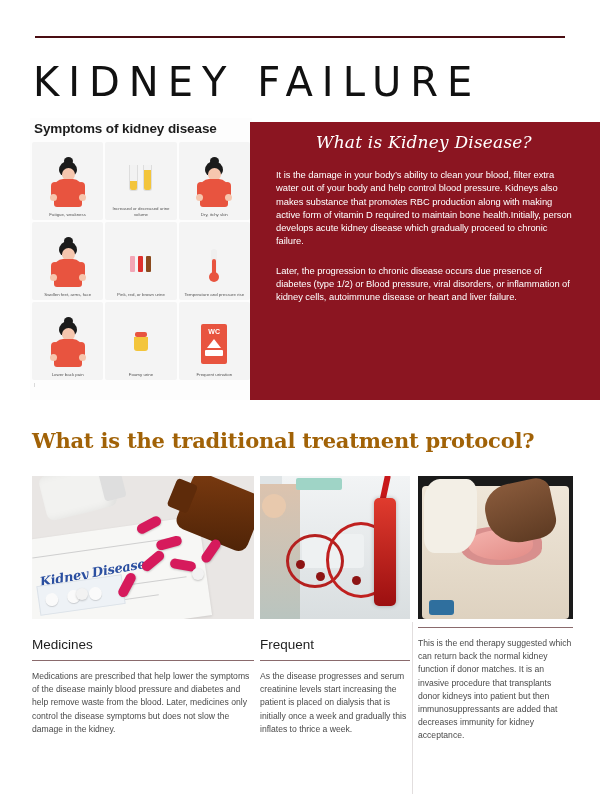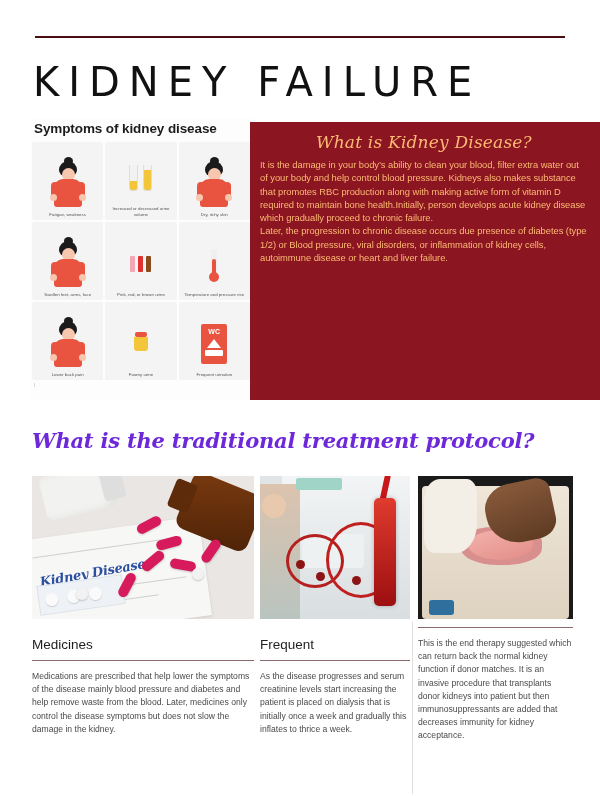--- a/index.html
+++ b/index.html
@@ -171,48 +171,47 @@
   .sym-footmark {
     font-size: 4px; color: #999; padding-left: 4px; padding-top: 2px;
   }
 
   
   .red-panel {
     position: absolute;
     left: 250px; top: 122px;
     width: 350px; height: 278px;
     background: #8b1521;
-    color: #fdba74;
+    color: #ffffff;
     padding: 8px 12px 10px 10px;
   }
   .red-title {
     font-family: "DejaVu Serif", serif;
     font-style: italic;
     font-size: 17px;
     font-weight: normal;
     text-align: center;
     margin: 2px 0 6px 0;
     letter-spacing: 0.2px;
   }
   .red-body {
     font-size: 9.4px;
     line-height: 13.3px;
     letter-spacing: -0.05px;
   }
-  .red-body p { margin: 0; }
+  .red-body p { margin: 16px; }
 
   
   .protocol-heading {
     position: absolute;
     left: 32px; top: 428px;
     font-family: "DejaVu Serif", serif;
-    font-style: italic;
     font-weight: bold;
     font-size: 21px;
-    color: #6d28d9;
+    color: #a16207;
     letter-spacing: -0.2px;
     white-space: nowrap;
   }
 
   
   .cols {
     position: absolute;
     left: 0; top: 476px; width: 600px; height: 320px;
   }
   .col { position: absolute; top: 0; }

